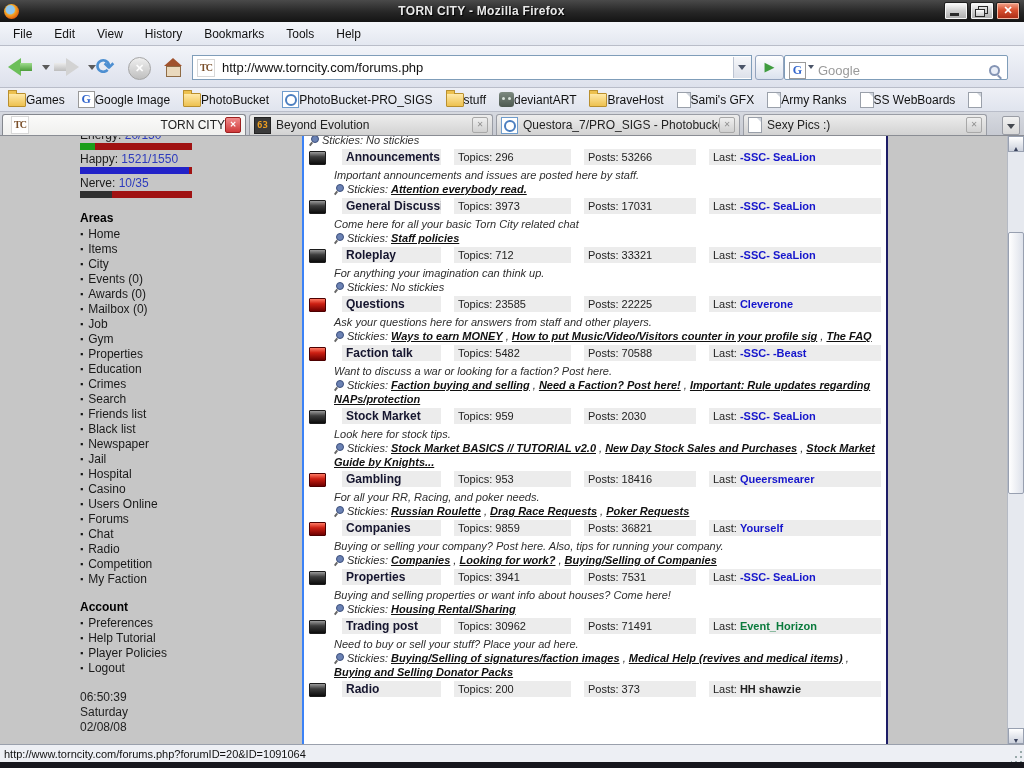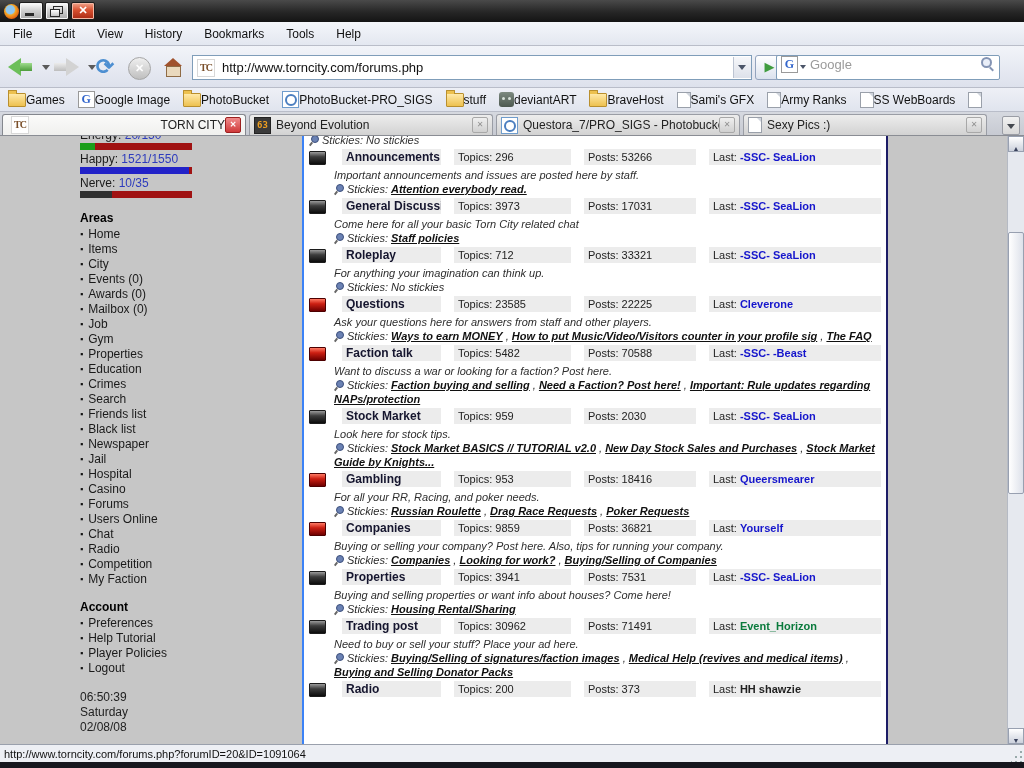--- a/index.html
+++ b/index.html
@@ -52,22 +52,22 @@
     border:1px solid #7f9db9;display:flex;align-items:center;}
   .icon-tc{width:16px;height:16px;margin:0 5px 0 4px;background:#fff;border:1px solid #d8d8d8;
     font:bold 10px/16px "Liberation Serif",serif;color:#7a4f2a;text-align:center;flex:none;}
   .icon-tc::before{content:"TC";letter-spacing:-1px;}
   .urlinput{flex:1;border:0;outline:0;font:13px "Liberation Sans",sans-serif;color:#111;background:transparent;min-width:0;}
   .urldrop{flex:none;width:17px;height:21px;background:linear-gradient(#f6f7fa,#dde1ea);border-left:1px solid #bcc4d2;position:relative;}
   .urldrop::before{content:"";position:absolute;left:4px;top:8px;border-left:4px solid transparent;border-right:4px solid transparent;border-top:5px solid #4a5468;}
   .gobtn{position:absolute;right:240px;top:9px;width:27px;height:23px;border:1px solid #93a3bd;border-radius:3px;
     background:linear-gradient(#ffffff,#dbe2ee);}
   .gobtn::before{content:"\25B6";display:block;text-align:center;color:#3f9c3f;font-size:13px;line-height:21px;}
-  .searchbox{position:absolute;right:24px;top:9px;width:222px;height:23px;background:#fff;
-    border:1px solid #7f9db9;border-radius:2px;display:flex;align-items:flex-start;}
+  .searchbox{position:absolute;right:16px;top:9px;width:222px;height:23px;background:#fff;
+    border:1px solid #7f9db9;border-radius:2px;display:flex;align-items:flex-end;}
   .gicon{flex:none;width:15px;height:15px;margin-left:4px;background:#fff;border:1px solid #9a9a9a;
     font:bold 12px/15px "Liberation Serif",serif;color:#3366cc;text-align:center;}
   .gicon::before{content:"G";}
   .searchdrop{flex:none;width:10px;height:100%;position:relative;}
   .searchdrop::before{content:"";position:absolute;left:2px;top:9px;border-left:3px solid transparent;border-right:3px solid transparent;border-top:4px solid #4a5468;}
   .searchinput{flex:1;border:0;outline:0;font:13px "Liberation Sans",sans-serif;color:#333;min-width:0;}
   .searchinput::placeholder{color:#9a9a9a;}
   .mag{flex:none;width:15px;height:15px;position:relative;margin-right:4px;}
   .mag::before{content:"";position:absolute;left:1px;top:1px;width:7px;height:7px;border:2px solid #8494b4;border-radius:50%;background:#e9eef8;}
   .mag::after{content:"";position:absolute;right:1px;bottom:1px;width:5px;height:2px;background:#8494b4;transform:rotate(45deg);}
@@ -177,20 +177,21 @@
       radial-gradient(circle at 5px 12px,#9aa 1px,transparent 1.5px),
       radial-gradient(circle at 0px 12px,#9aa 1px,transparent 1.5px);}
 </style>
 </head>
 <body>
 
 <div id="screen">
 
   <div class="titlebar">
     <div class="fficon"></div>
+    <div class="wtitle">TORN CITY - Mozilla Firefox</div>
     <div class="wbtns">
       <div class="wbtn min"></div>
       <div class="wbtn max"></div>
       <div class="wbtn close"></div>
     </div>
   </div>
 
   <div class="menubar" id="menubar">
       <span class="mitem">File</span>
       <span class="mitem">Edit</span>
@@ -338,22 +339,22 @@
           <div class="sitem">Properties</div>
           <div class="sitem">Education</div>
           <div class="sitem">Crimes</div>
           <div class="sitem">Search</div>
           <div class="sitem">Friends list</div>
           <div class="sitem">Black list</div>
           <div class="sitem">Newspaper</div>
           <div class="sitem">Jail</div>
           <div class="sitem">Hospital</div>
           <div class="sitem">Casino</div>
+          <div class="sitem">Users Online</div>
           <div class="sitem">Forums</div>
-          <div class="sitem">Users Online</div>
           <div class="sitem">Chat</div>
           <div class="sitem">Radio</div>
           <div class="sitem">Competition</div>
           <div class="sitem">My Faction</div>
         </div>
       <div class="sideheading">Account</div>
       <div id="accountlist">
           <div class="sitem">Preferences</div>
           <div class="sitem">Help Tutorial</div>
           <div class="sitem">Player Policies</div>

